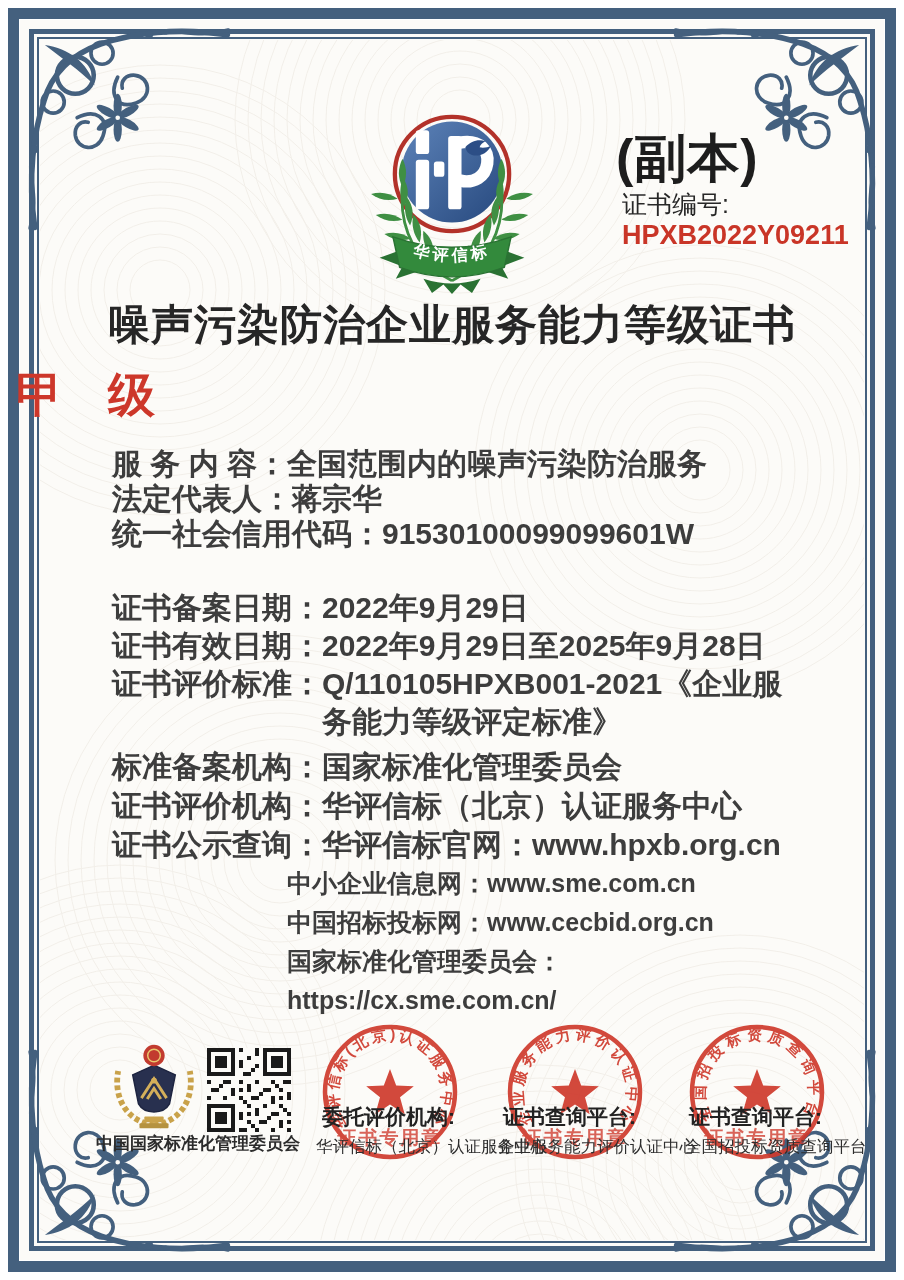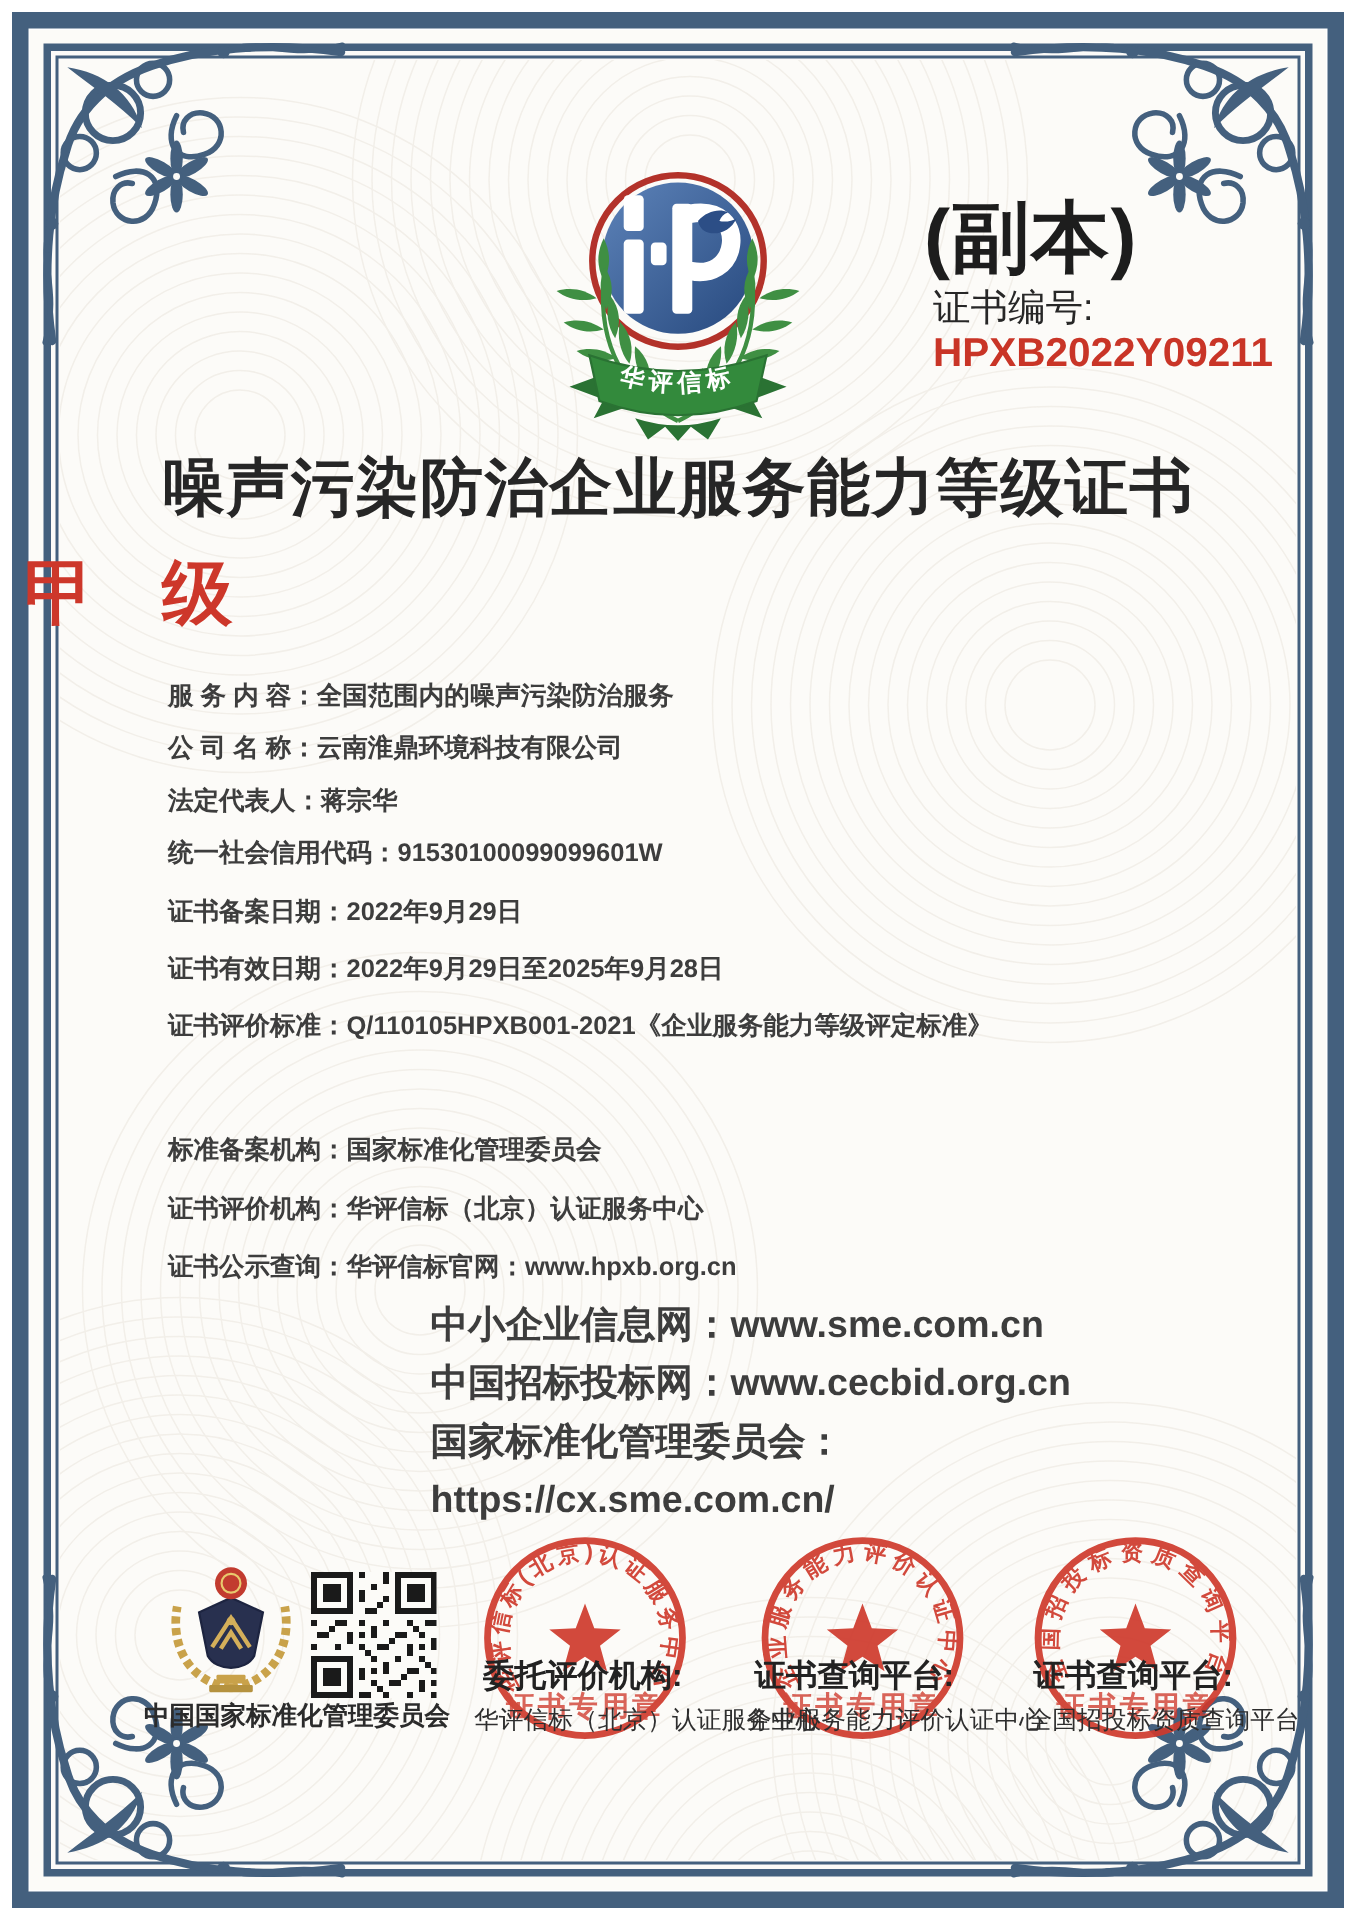--- a/index.html
+++ b/index.html
@@ -31,21 +31,21 @@
   .copy-label{position:absolute;left:616px;top:124px;font-size:52px;font-weight:800;color:#1d1d1d;letter-spacing:1px;}
   .certno-label{position:absolute;left:622px;top:188px;font-size:25px;font-weight:400;color:#272727;}
   .certno{position:absolute;left:622px;top:220px;font-size:27px;font-weight:700;color:var(--red);}
 
   
   .title{position:absolute;left:0;right:0;top:297px;text-align:center;font-size:42px;font-weight:900;color:#262626;letter-spacing:1px;}
   .grade{position:absolute;left:0;right:0;top:364px;text-align:left;font-size:47px;font-weight:900;color:#cd372a;letter-spacing:16px;text-indent:16px;}
 
   
   .block{position:absolute;left:112px;width:700px;color:#3d3d3d;}
-  .line{display:flex;align-items:flex-start;font-size:17px;font-weight:700;}
+  .line{display:flex;align-items:flex-start;font-size:30px;font-weight:700;}
   .line .lbl{flex:none;white-space:pre;}
   .info-block{top:446px;}
   .info-block .line{line-height:35px;}
   .date-block{top:589px;}
   .date-block .line{line-height:38px;}
   .date-block .val.wrap{max-width:505px;}
   .org-block{top:747px;}
   .org-block .line{line-height:39px;}
   .query-line{font-size:25px;font-weight:700;line-height:39px;padding-left:175px;}
 
@@ -294,24 +294,20 @@
 
     <div class="title">噪声污染防治企业服务能力等级证书</div>
     <div class="grade">甲 级</div>
 
     <div class="block info-block">
       <div class="line">
           <span class="lbl">服 务 内 容：</span>
           <span class="val">全国范围内的噪声污染防治服务</span>
         </div>
       <div class="line">
-          <span class="lbl">公 司 名 称：</span>
-          <span class="val">云南淮鼎环境科技有限公司</span>
-        </div>
-      <div class="line">
           <span class="lbl">法定代表人：</span>
           <span class="val">蒋宗华</span>
         </div>
       <div class="line">
           <span class="lbl">统一社会信用代码：</span>
           <span class="val">91530100099099601W</span>
         </div>
     </div>
 
     <div class="block date-block">

